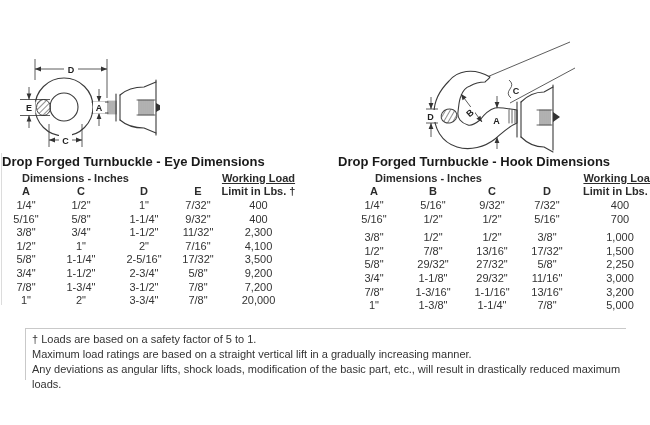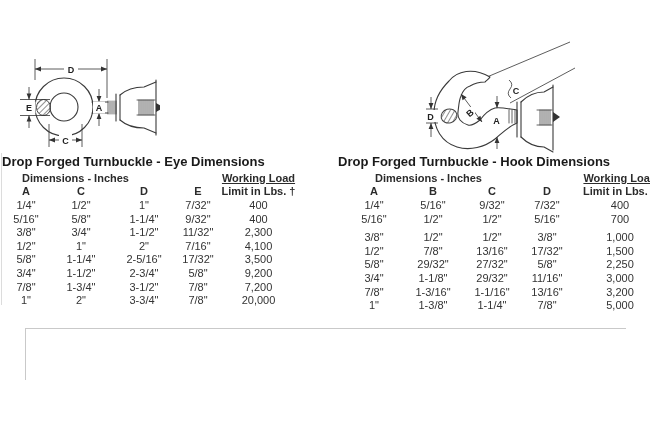--- a/index.html
+++ b/index.html
@@ -252,13 +252,16 @@
     <div class="trow">
       <div class="tcell c0">1"</div>
       <div class="tcell c1">1-3/8"</div>
       <div class="tcell c2">1-1/4"</div>
       <div class="tcell c3">7/8"</div>
       <div class="tcell c4">5,000</div>
     </div>
   </div>
 
 <div class="footbox">
+  <div>† Loads are based on a safety factor of 5 to 1.</div>
+  <div>Maximum load ratings are based on a straight vertical lift in a gradually increasing manner.</div>
+  <div>Any deviations as angular lifts, shock loads, modification of the basic part, etc., will result in drastically reduced maximum loads.</div>
 </div>
 
 </body></html>

